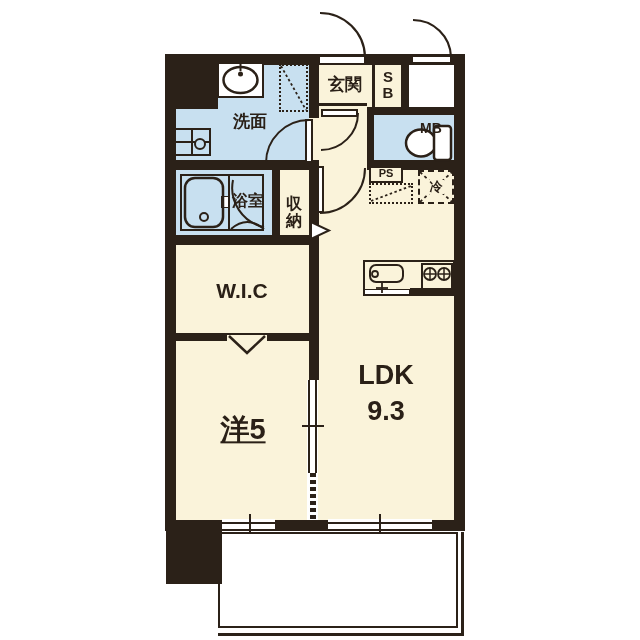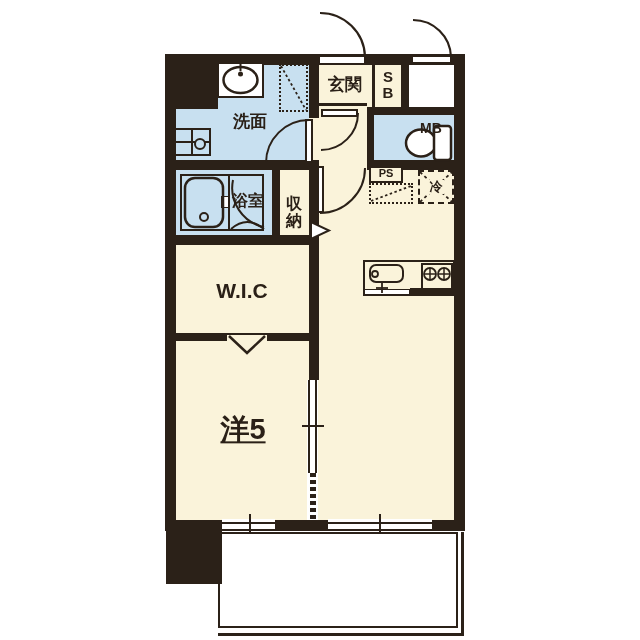--- a/index.html
+++ b/index.html
@@ -165,14 +165,18 @@
   <div class="lbl" style="left:250px;top:122px;font-size:17px;">洗面</div>
   <div class="lbl" style="left:248px;top:201px;font-size:16px;">浴室</div>
   <div class="lbl" style="left:294px;top:212px;font-size:16px;">
     <div>収</div>
     <div>納</div>
   </div>
   <div class="lbl" style="left:386px;top:174px;font-size:11px;">PS</div>
   <div class="lbl" style="left:436px;top:187px;font-size:13px;background:var(--cream);padding:0 2px;">冷</div>
   <div class="lbl" style="left:242px;top:291px;font-size:21px;">W.I.C</div>
   <div class="lbl" style="left:243px;top:430px;font-size:29px;text-decoration:underline;">洋5</div>
+  <div class="lbl" style="left:386px;top:394px;font-size:27px;line-height:1.32;">
+    <div>LDK</div>
+    <div>9.3</div>
+  </div>
 
 </div>
 
 </body></html>

